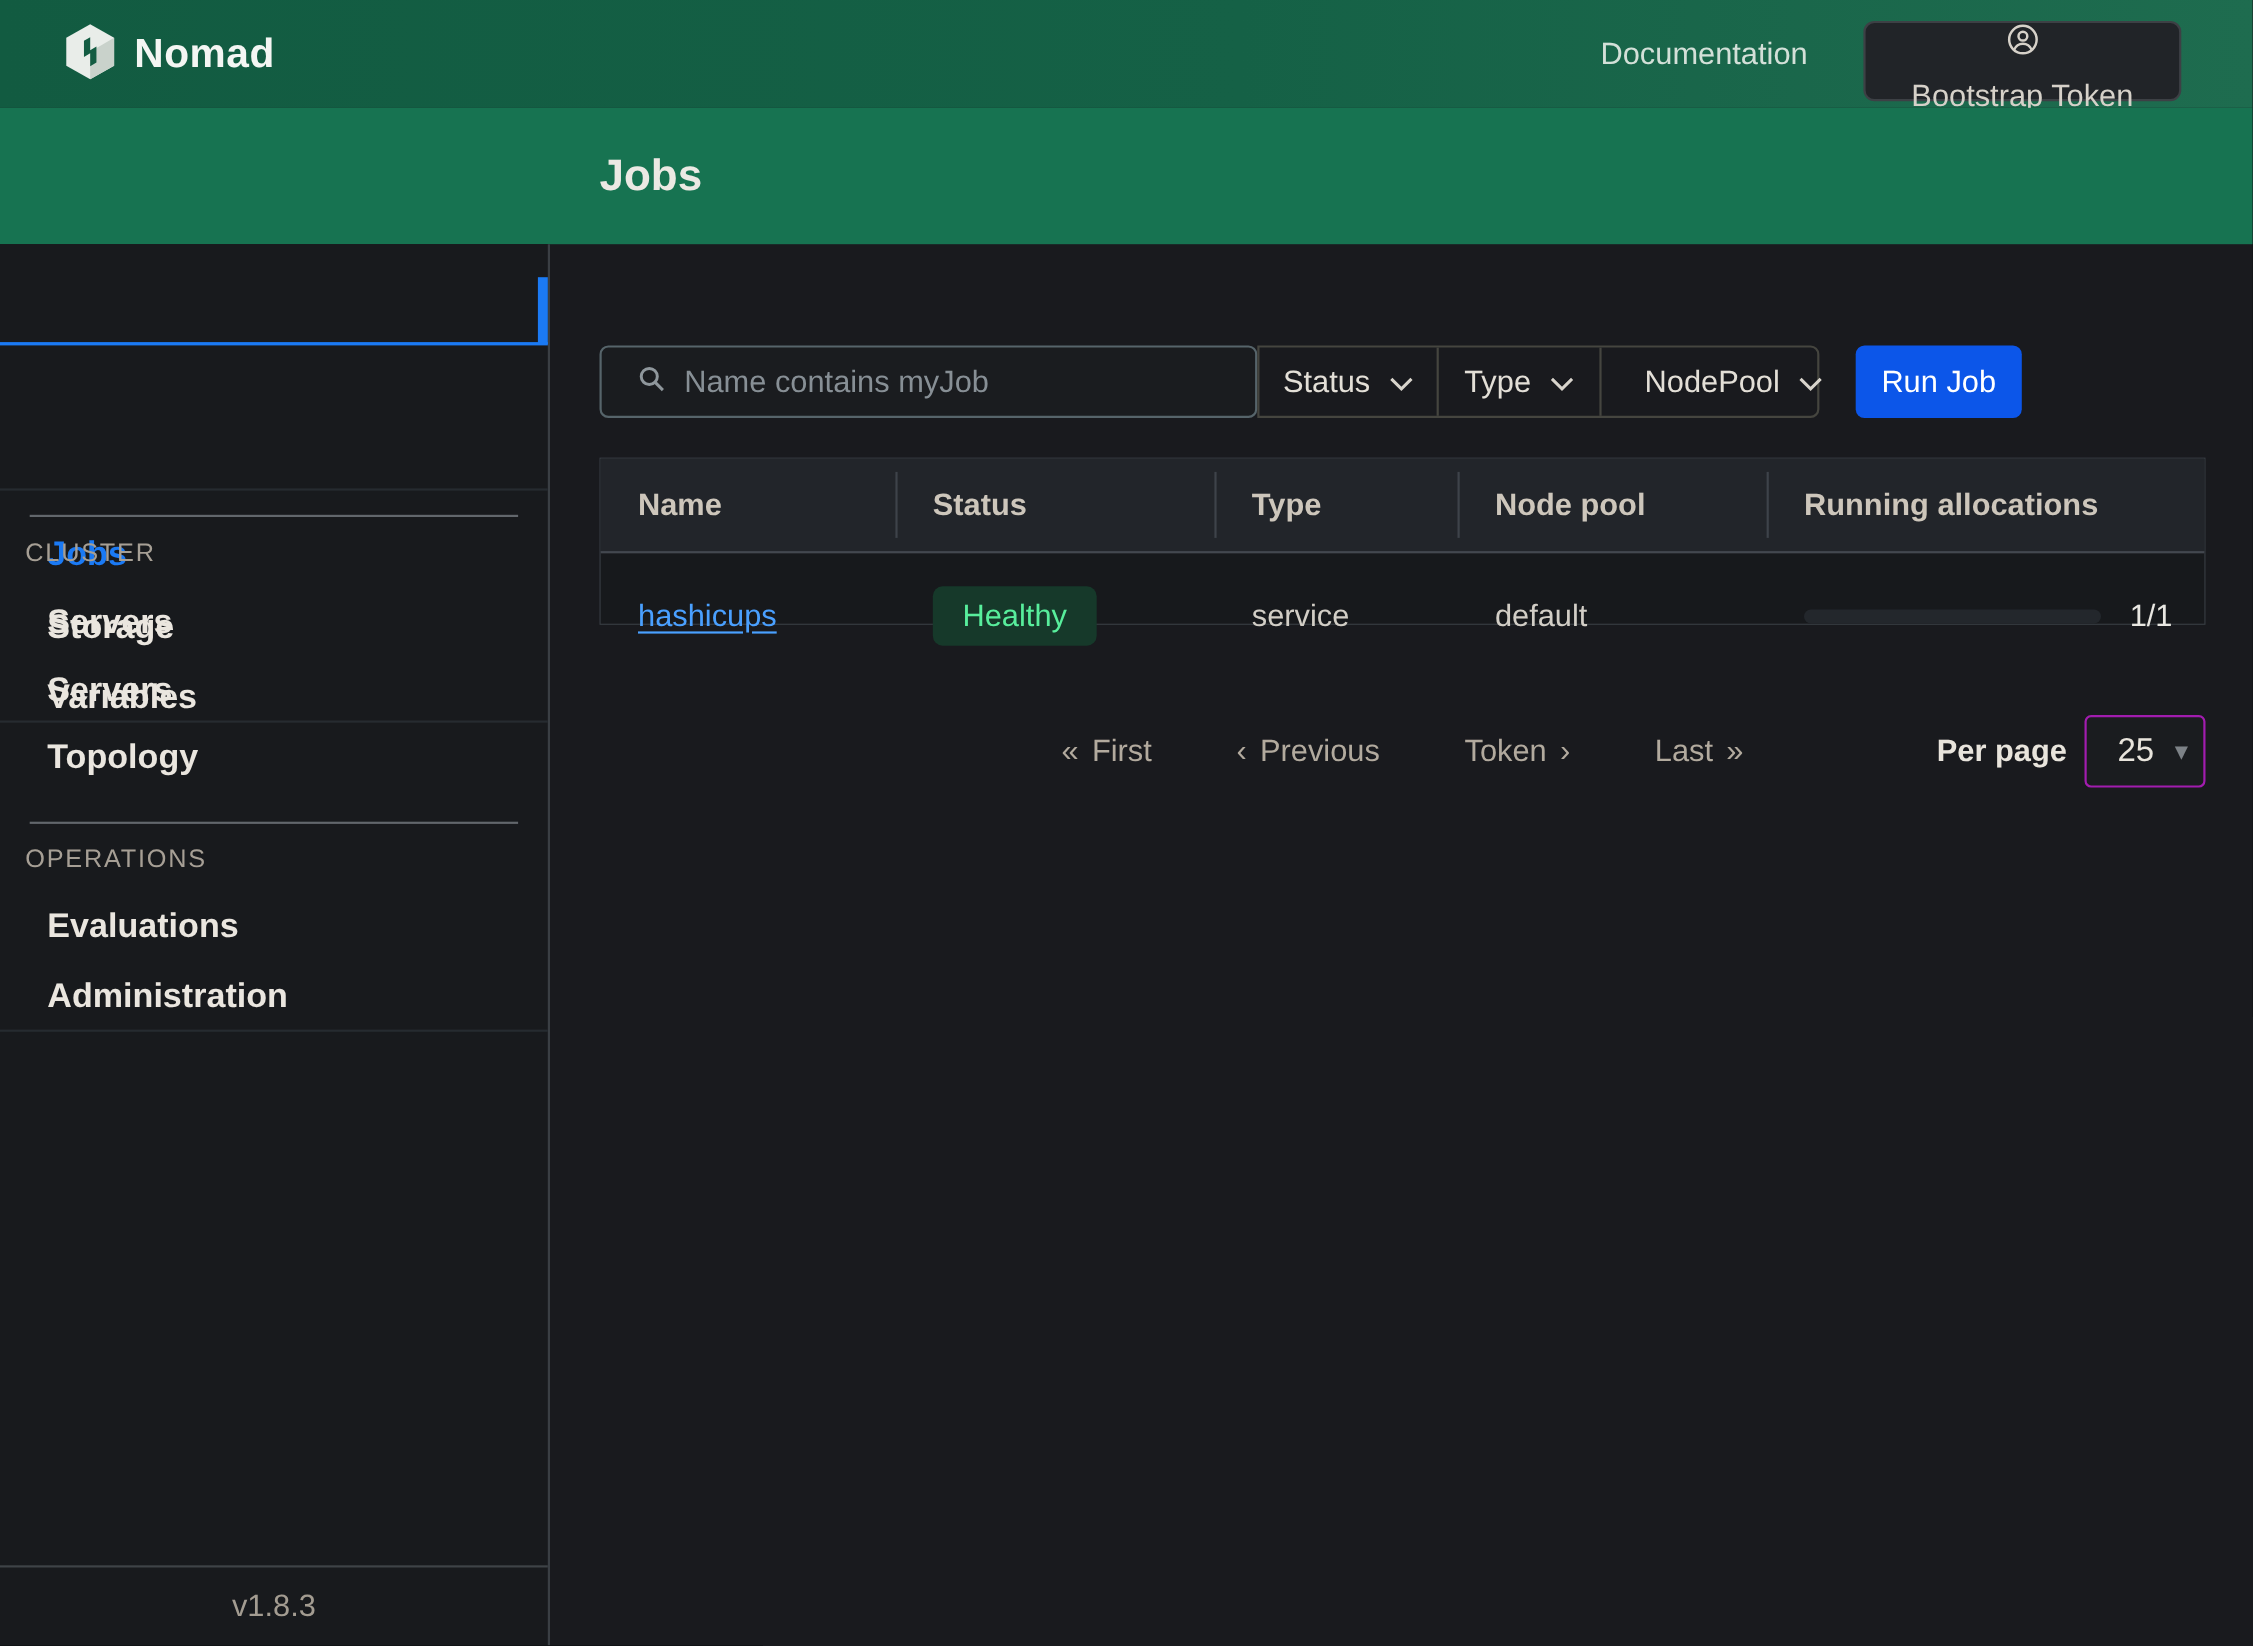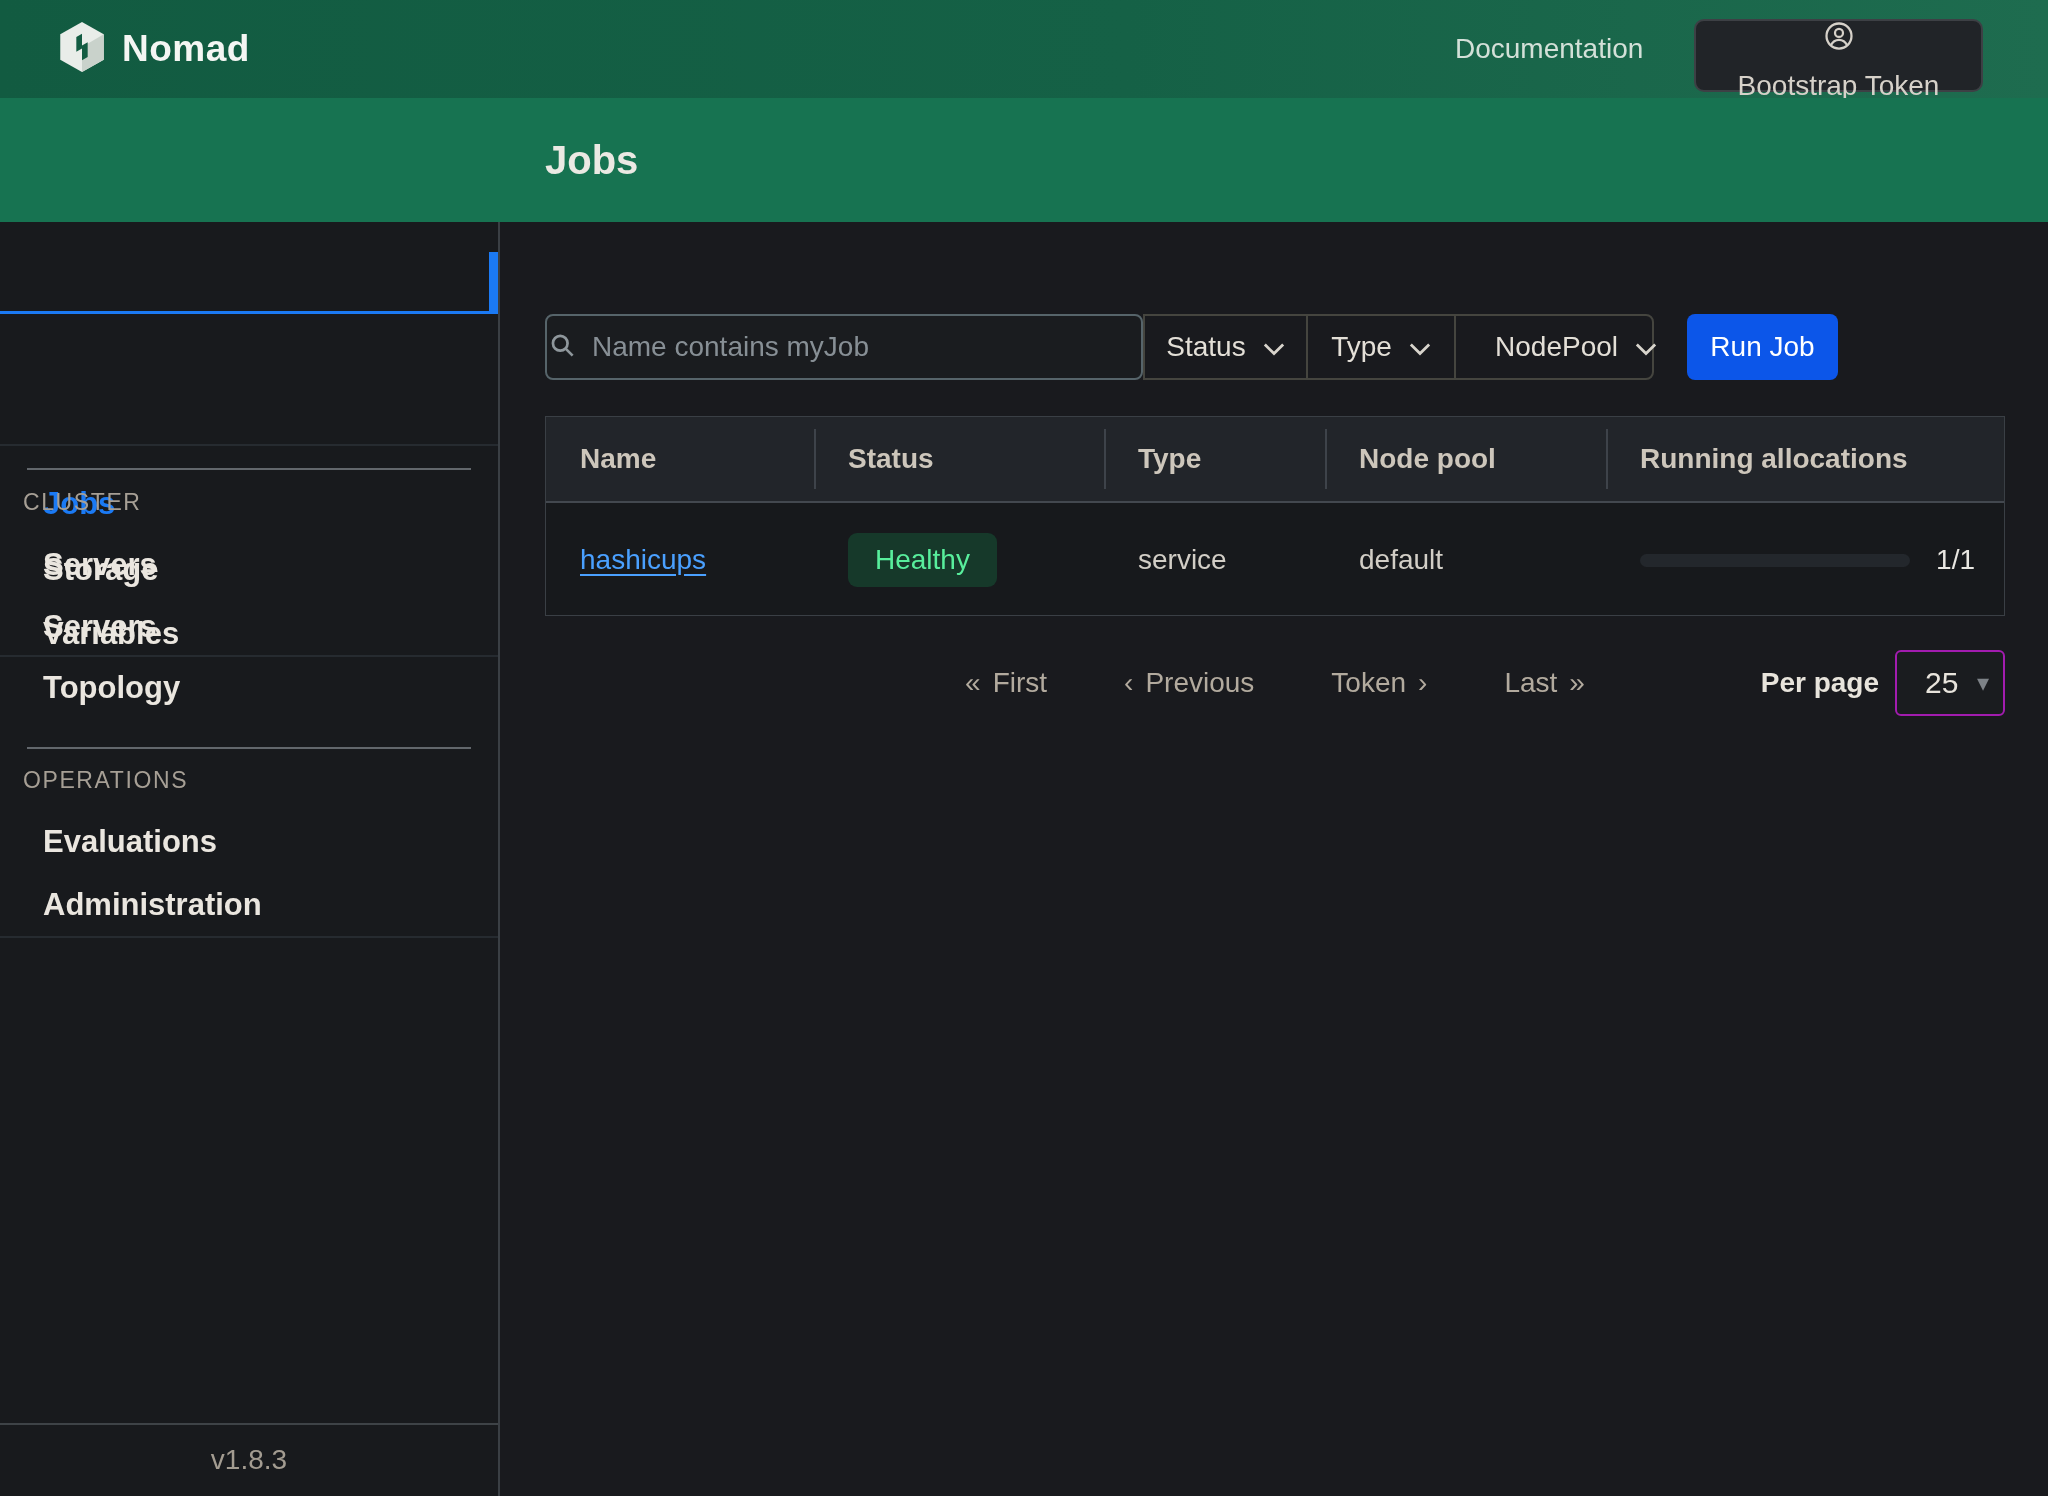--- a/index.html
+++ b/index.html
@@ -45,35 +45,35 @@
   .hr-faint{position:absolute;left:0;width:498px;height:2px;background:#262b30;}
   .hr-strong{position:absolute;left:27px;width:444px;height:2px;background:#62676c;}
   #active-bar{position:absolute;left:489px;top:30px;width:9px;height:61px;background:#1b7af4;}
   #active-underline{position:absolute;left:0;top:89px;width:498px;height:3px;background:#1b7af4;}
   #sidebar-footer-line{position:absolute;left:0;top:1201px;width:498px;height:2px;background:#3e4347;}
   #version{position:absolute;left:0;top:1222px;width:498px;text-align:center;
     font-size:28px;color:#a39c91;}
 
   
   #filter-search{position:absolute;left:545px;top:314px;width:598px;height:66px;border-radius:8px;
-    border:2px solid #56646a;background:#1a1c1f;display:flex;align-items:center;padding:0 2px;}
+    border:2px solid #56646a;background:#1a1c1f;display:flex;align-items:center;padding:0 32px;}
   #filter-search input{flex:1;background:transparent;border:none;outline:none;
     font-size:28px;color:#d6d3cb;margin-left:14px;}
   #filter-search input::placeholder{color:#878f95;opacity:1;}
   #filter-group{position:absolute;left:1143px;top:314px;width:511px;height:66px;
     border:2px solid #45453f;border-radius:0 8px 8px 0;display:flex;}
   .filter-cell{display:flex;align-items:center;justify-content:center;gap:17px;
     font-size:28px;color:#e3dfd7;cursor:pointer;}
   .filter-cell + .filter-cell{border-left:2px solid #45453f;}
   #filter-status{width:161px;} #filter-type{width:148px;} #filter-nodepool{width:198px;padding-left:44px;}
   #run-job{position:absolute;left:1687px;top:314px;width:151px;height:66px;border-radius:8px;
     background:#0c56e9;border:none;color:#ffffff;font-size:28px;font-weight:500;cursor:pointer;}
 
   
-  #jobs-table{position:absolute;left:545px;top:416px;width:1460px;height:200px;
+  #jobs-table{position:absolute;left:545px;top:416px;width:1460px;height:152px;
     border:1px solid #3a3f45;background:#17191c;}
   #table-head{display:flex;height:86px;background:#22252a;border-bottom:2px solid #43484f;}
   .th{position:relative;display:flex;align-items:center;padding-left:34px;
     font-size:28px;font-weight:700;color:#cdc6bb;}
   .th .colsep{position:absolute;left:0;top:12px;bottom:12px;width:2px;background:#3e434a;}
   #table-row{display:flex;height:114px;cursor:pointer;}
   .td{display:flex;align-items:center;padding-left:34px;font-size:28px;color:#d2cec6;}
   .c-name{width:268px;} .c-status{width:290px;} .c-type{width:221px;}
   .c-pool{width:281px;} .c-alloc{width:398px;padding-right:29px;}
   #job-link{color:#4aa0ff;text-decoration:underline;text-underline-offset:5px;cursor:pointer;}

